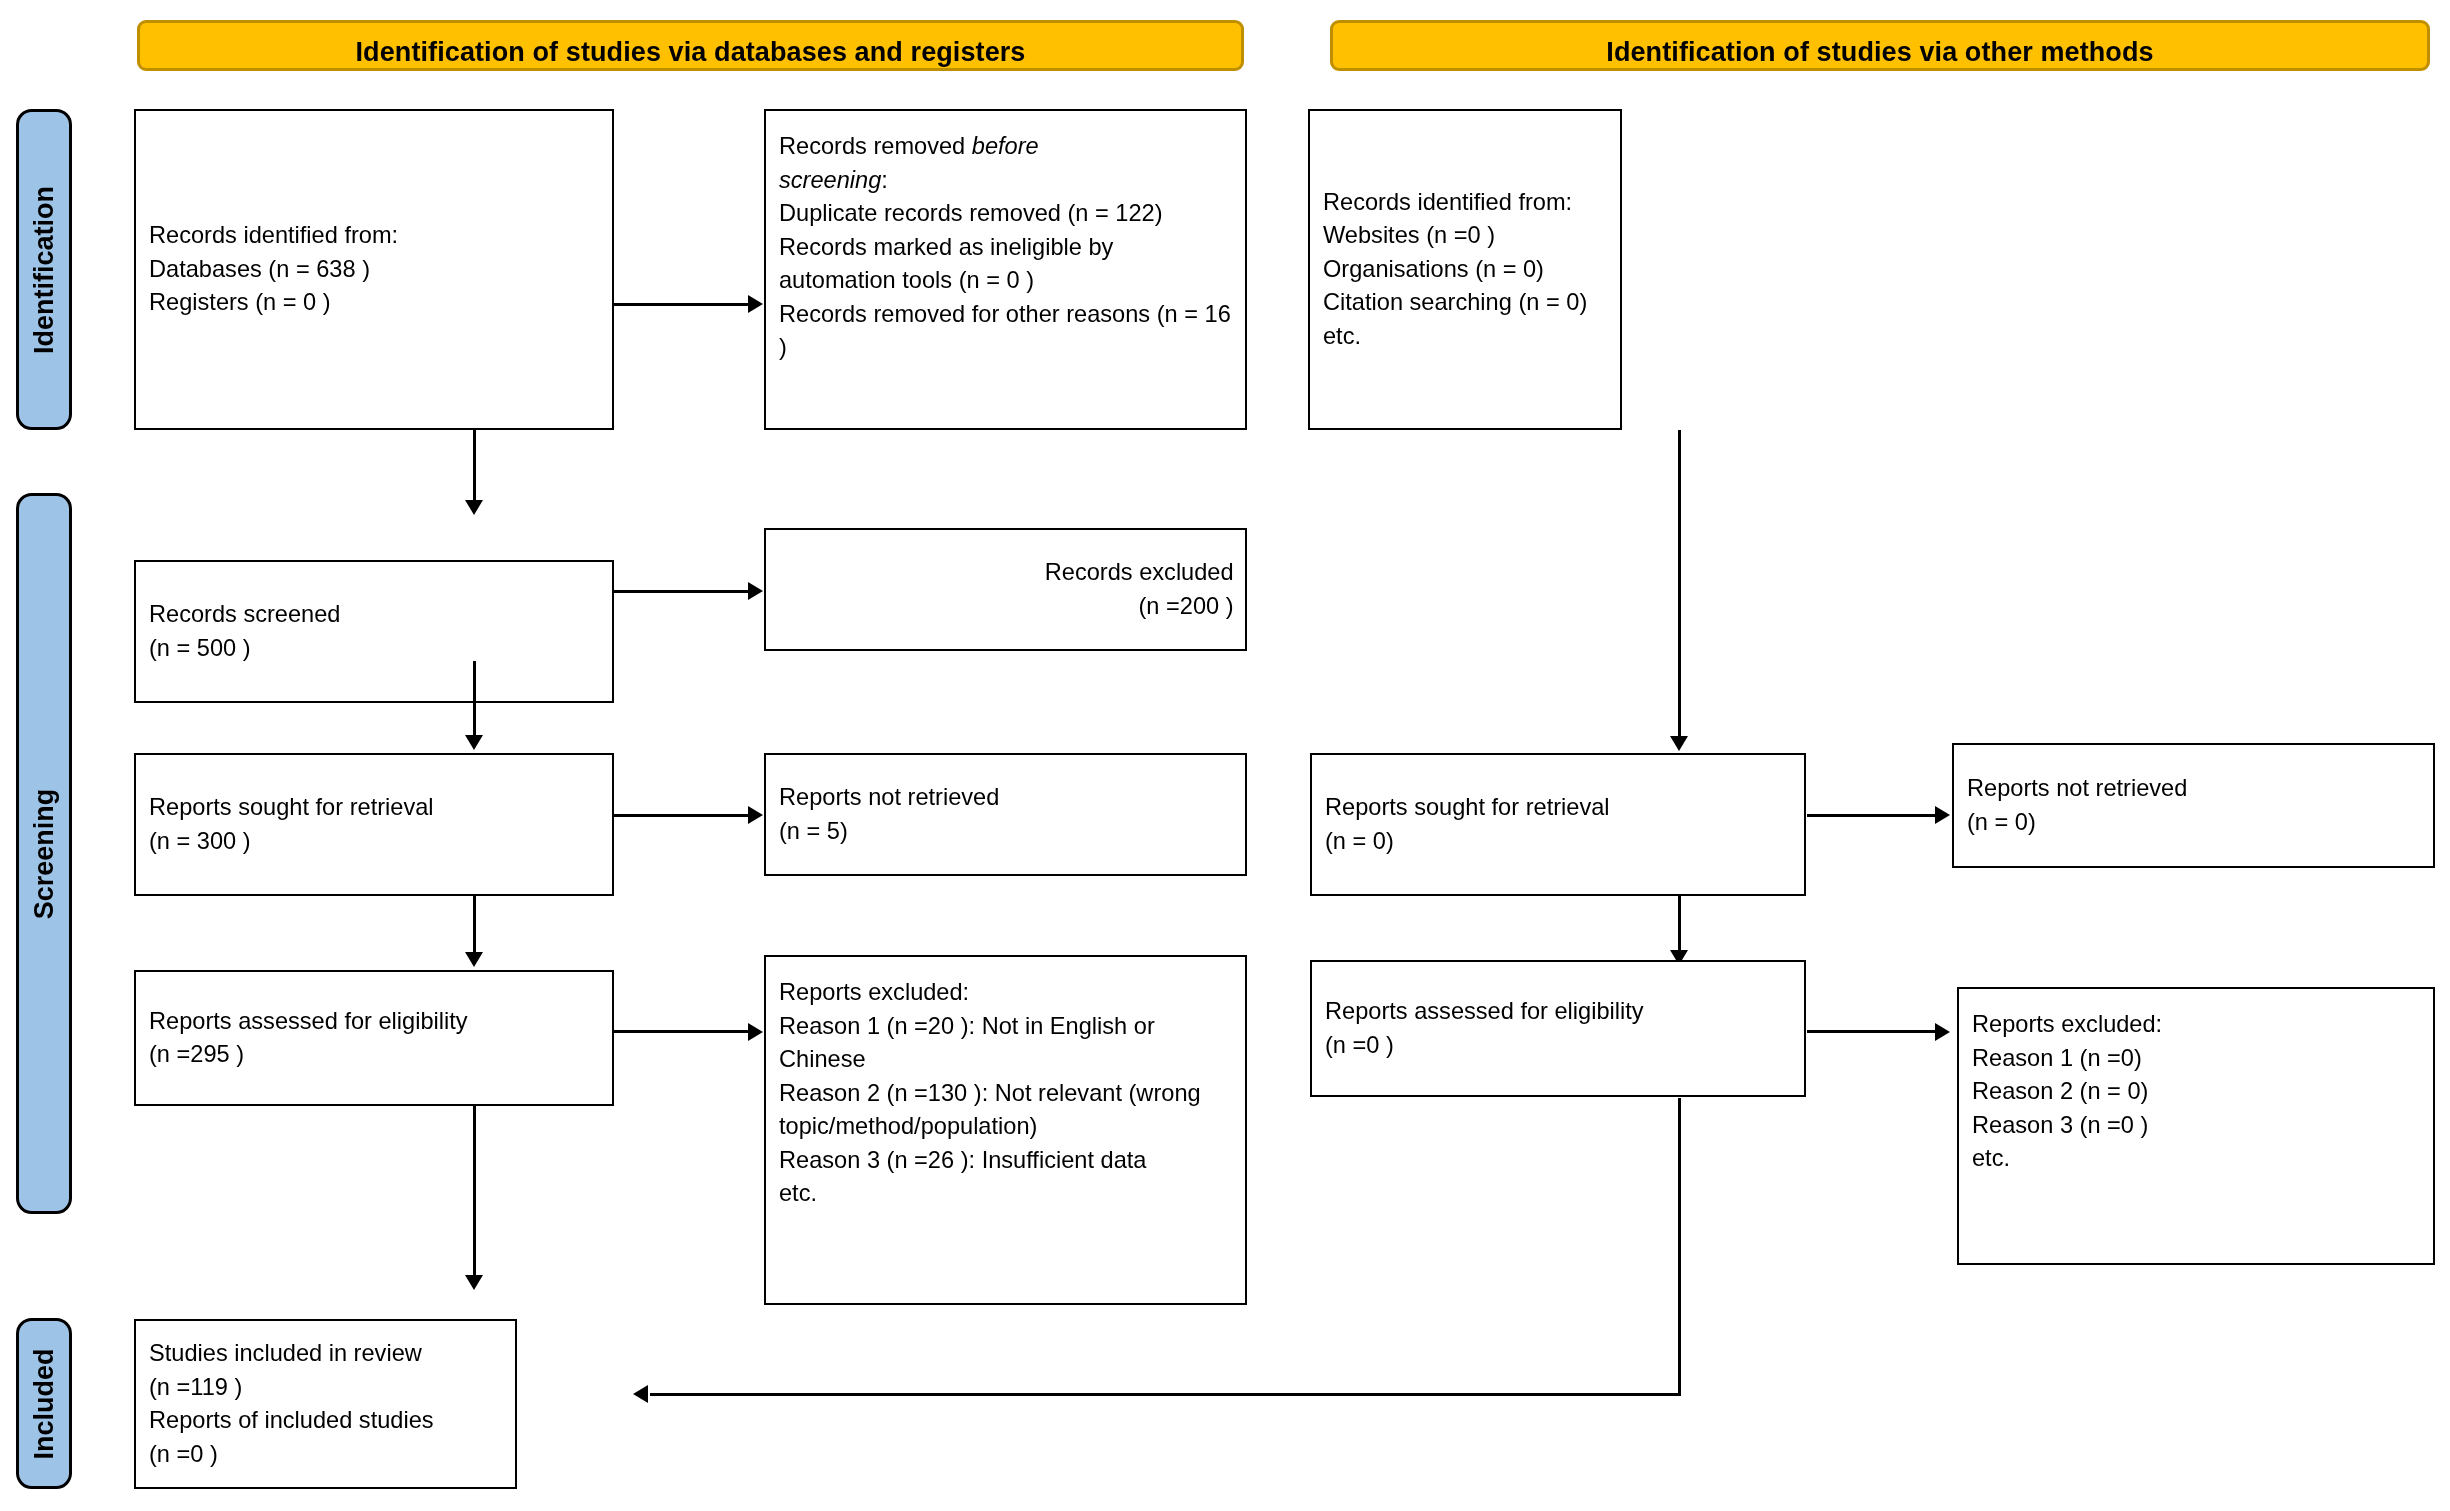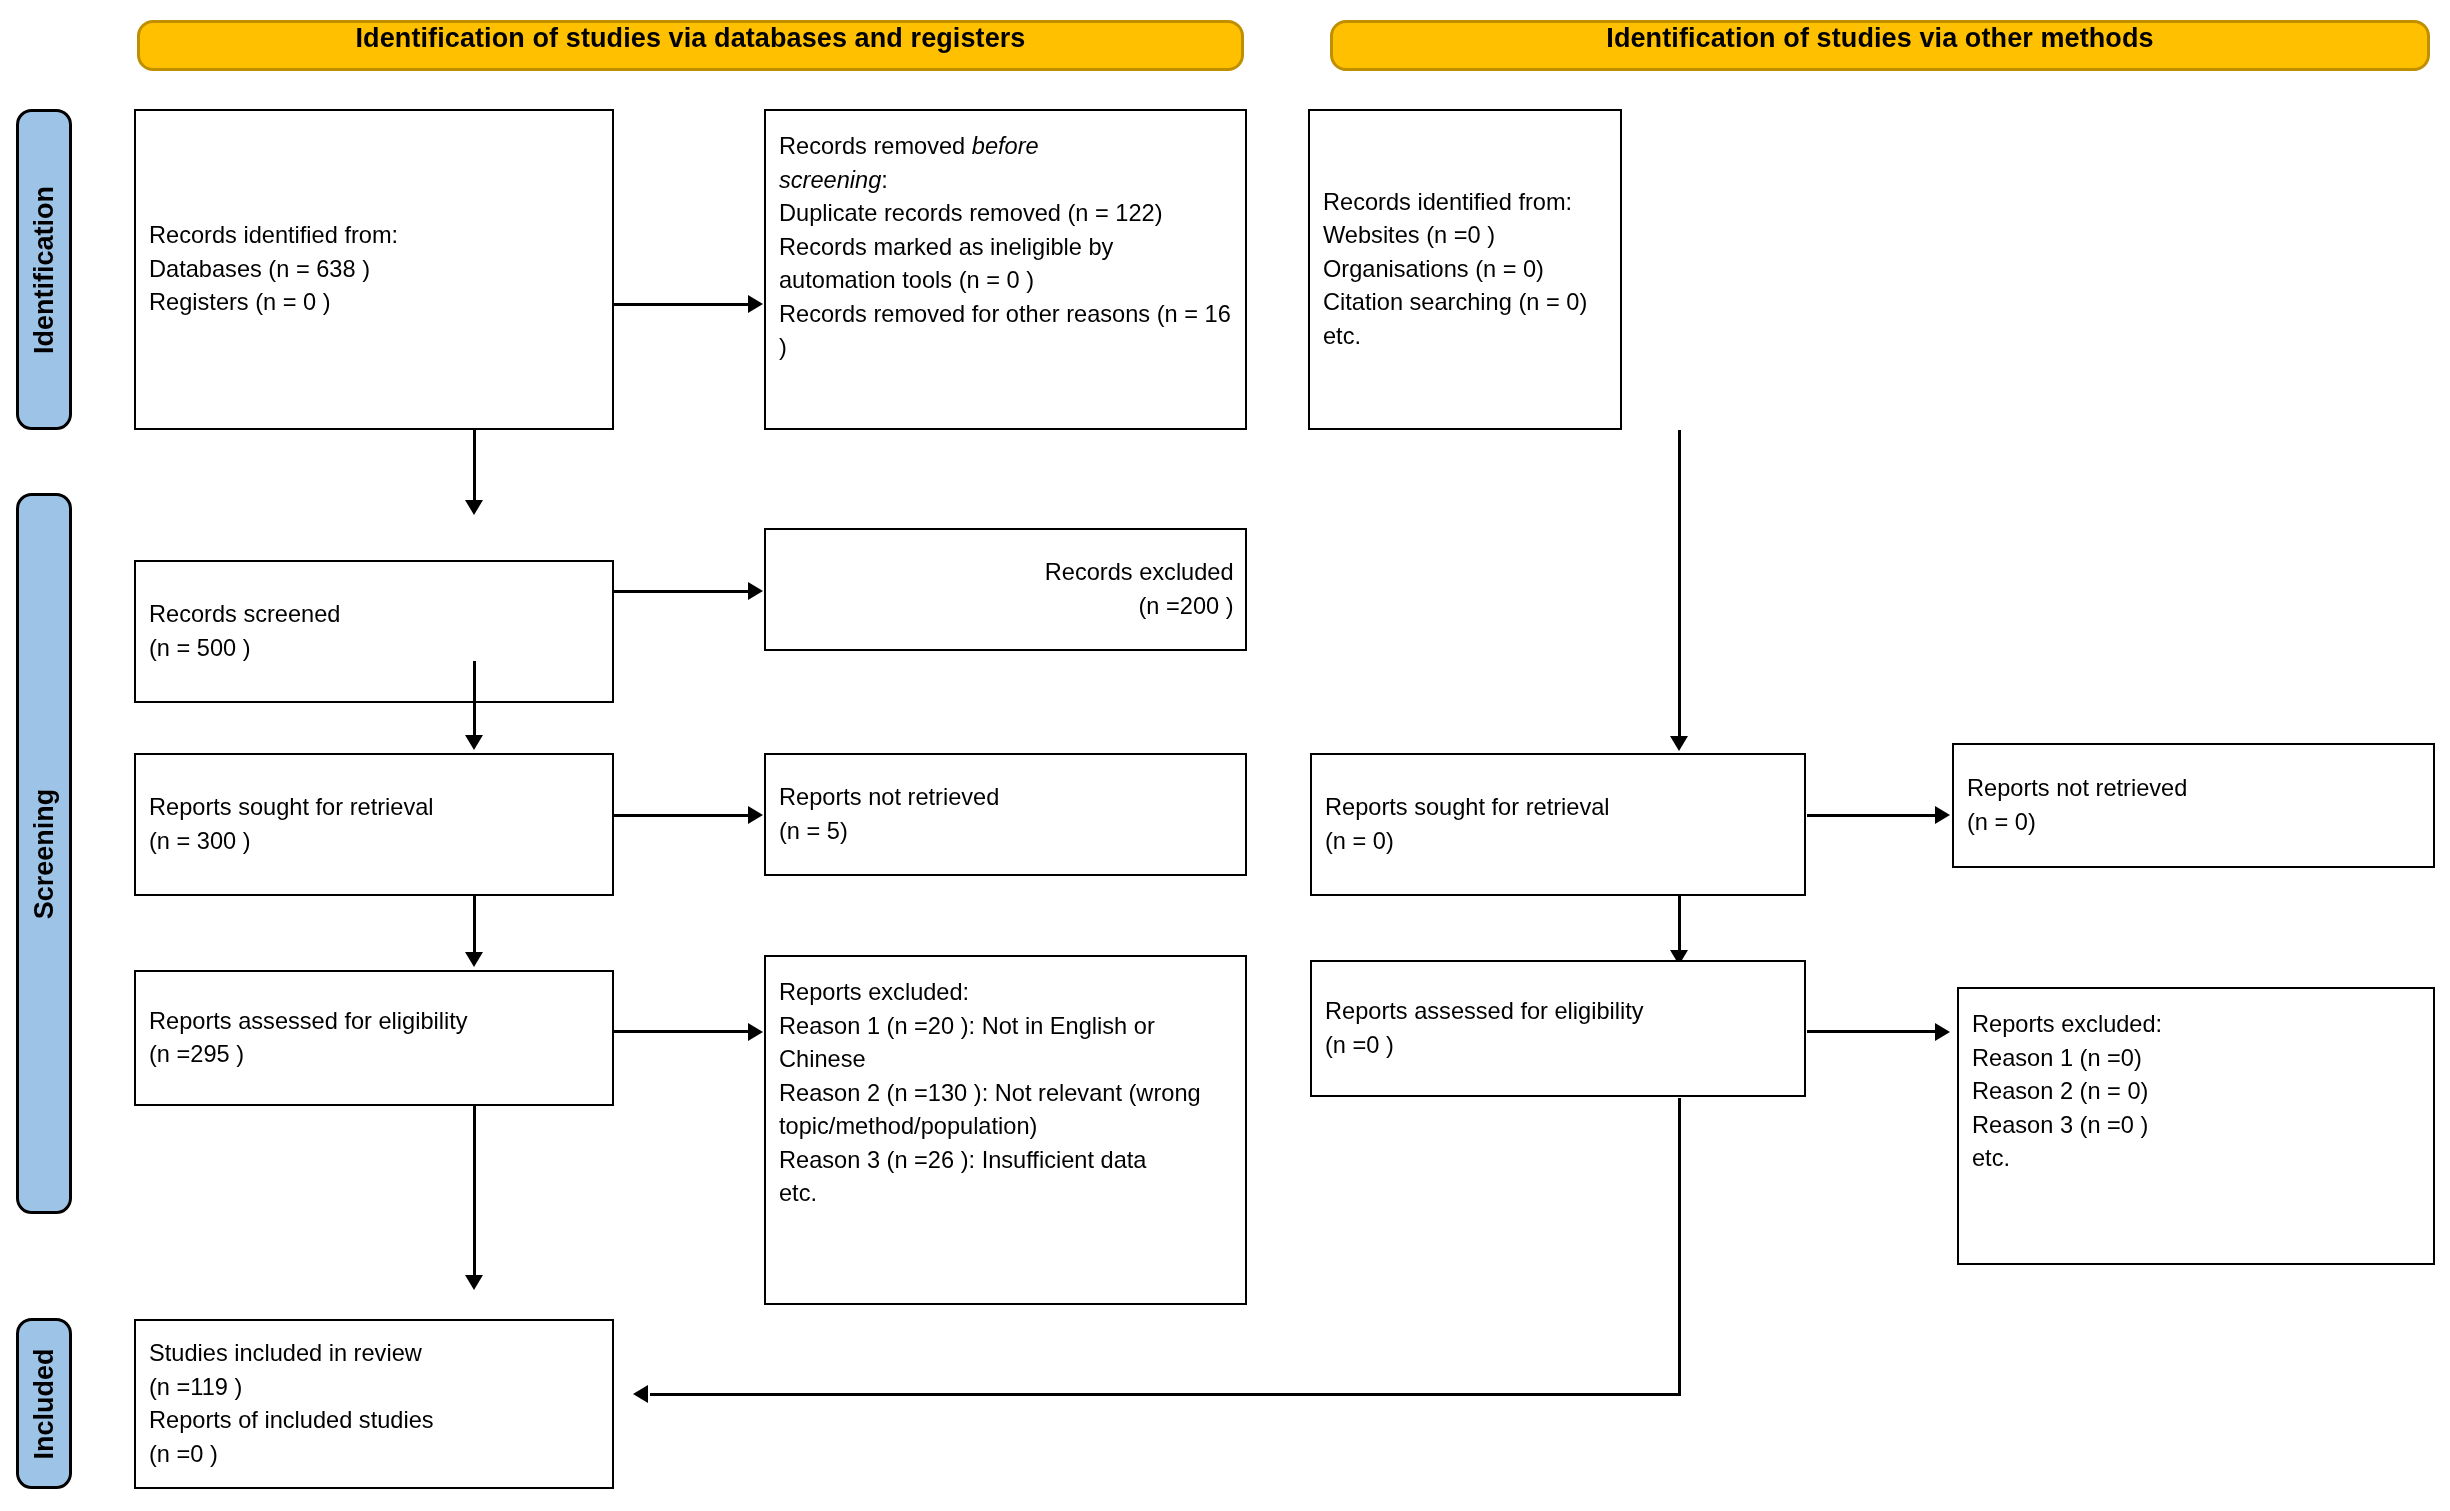--- a/index.html
+++ b/index.html
@@ -15,24 +15,24 @@
     background: #ffffff;
     font-family: "Liberation Sans", sans-serif;
     overflow: hidden;
   }
 
   
   .banner {
     position: absolute;
     background: #FFC000;
     border: 3.6px solid #BF8F00;
-    border-radius: 16px;
+    border-radius: 9px;
     box-sizing: border-box;
     display: flex;
-    align-items: flex-start;
+    align-items: flex-end;
     justify-content: center;
     color: #000000;
     font-weight: bold;
     font-size: 27px;
     letter-spacing: 0.1px;
     text-align: center;
   }
 
   
   .phasebar {
@@ -210,21 +210,21 @@
       <div>etc.</div>
     </div>
   </div>
 
   <div class="hline" style="left:614px; top:1030px; width:136px;"></div>
   <div class="arrow-right" style="left:748px; top:1023px;"></div>
 
   <div class="vline" style="left:473px; top:1105px; height:171px;"></div>
   <div class="arrow-down" style="left:465px; top:1275px;"></div>
 
-  <div class="box" style="left:134px; top:1319px; width:480px; height:170px;">
+  <div class="box" style="left:134px; top:1319px; width:383px; height:170px;">
     <div class="btext">
       <div>Studies included in review</div>
       <div>(n =119 )</div>
       <div>Reports of included studies</div>
       <div>(n =0 )</div>
     </div>
   </div>
 
   <div class="box" style="left:1308px; top:109px; width:314px; height:321px;">
     <div class="btext">

